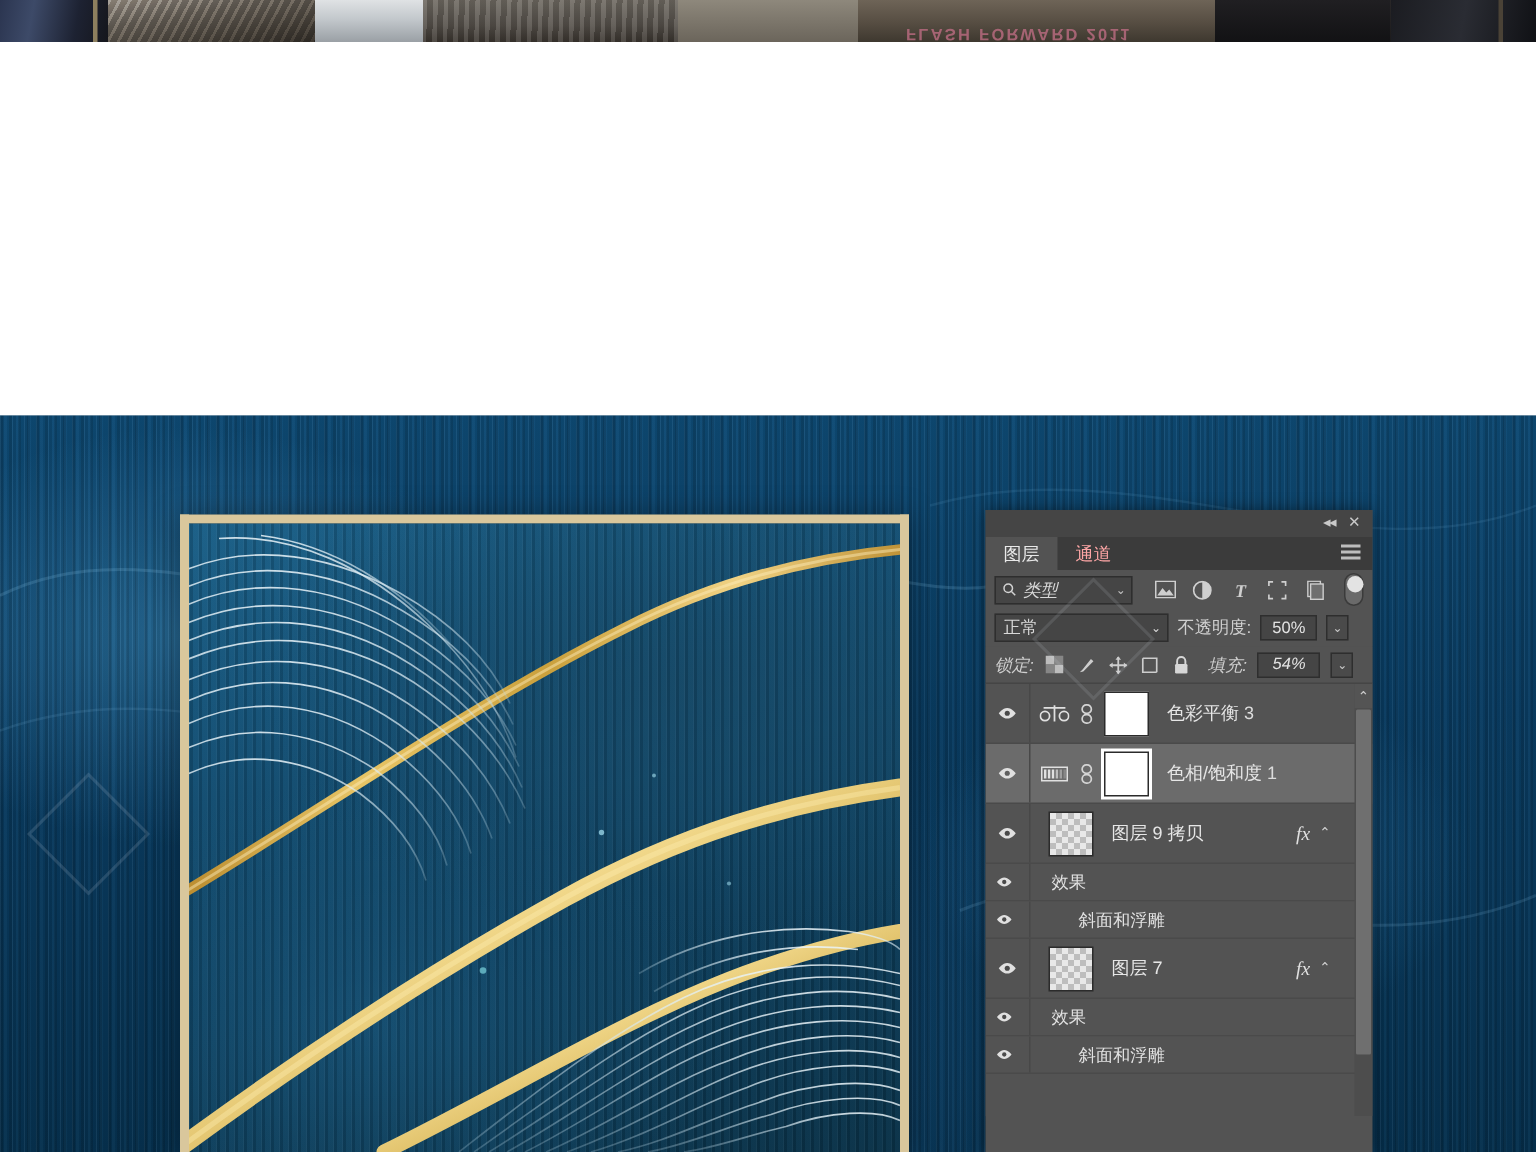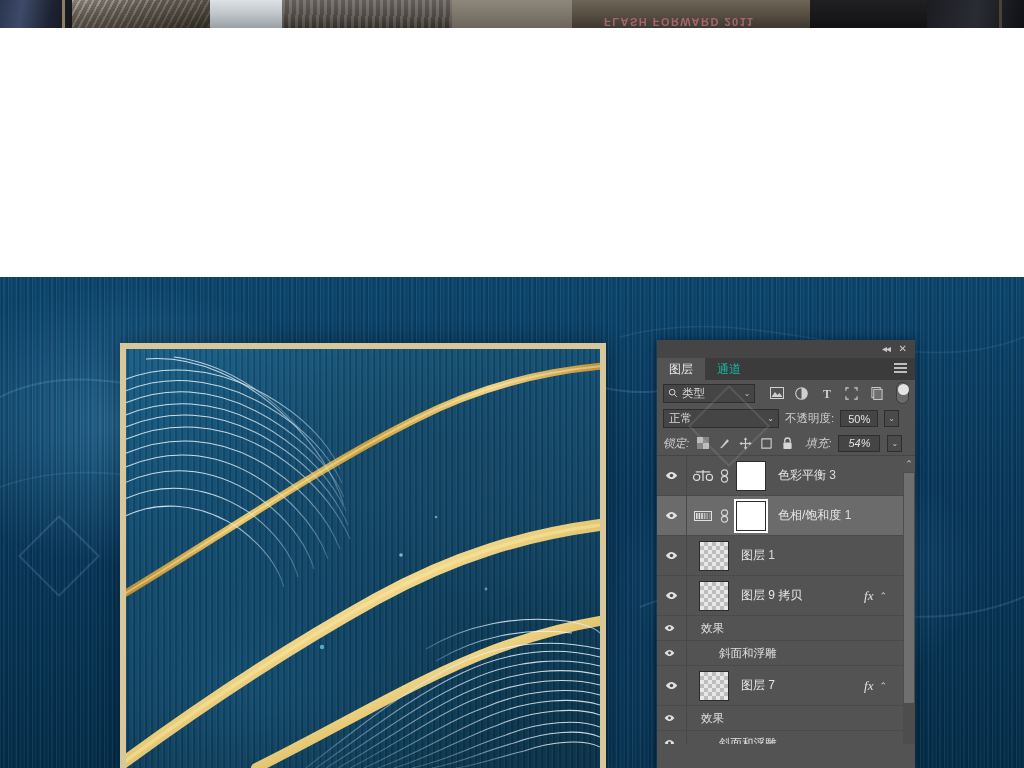--- a/index.html
+++ b/index.html
@@ -76,26 +76,26 @@
   
   .ps-panel { position:absolute; left:657px; top:63px; width:258px; height:428px;
     background:#535353; color:#d6d6d6; font-size:11.5px;
     font-family:"Liberation Sans","DejaVu Sans",sans-serif;
     box-shadow:0 0 10px rgba(0,0,0,.45); overflow:hidden; }
   .pnl-topbar { height:18px; background:#454545; position:relative; }
   .pnl-topbar .tb-ic { position:absolute; top:3px; color:#c9c9c9; font-size:10px; line-height:12px; }
   .tb-collapse { right:25px; letter-spacing:-1px; }
   .tb-close { right:8px; font-size:11px; }
   .pnl-tabs { height:22px; background:#3b3b3b; display:flex; align-items:stretch; position:relative; }
-  .pnl-tab { padding:0 12px; display:flex; align-items:center; font-size:12px; color:#14b8a6; }
+  .pnl-tab { padding:0 12px; display:flex; align-items:center; font-size:12px; color:#fca5a5; }
   .pnl-tab.active { background:#535353; color:#e9e9e9; }
   .pnl-menu { position:absolute; right:8px; top:5px; width:13px; height:11px; }
   .pnl-menu span { display:block; height:1.5px; background:#bdbdbd; margin-bottom:2.5px; }
 
-  .pnl-filter { height:26px; background:#535353; display:flex; align-items:center; padding:0 6px; gap:4px; }
+  .pnl-filter { height:26px; background:#535353; display:flex; align-items:center; padding:0 6px; gap:4px;font-style:italic; }
   .filt-sel { width:96px; height:19px; background:#454545; border:1px solid #2e2e2e;
     display:flex; align-items:center; gap:4px; padding:0 4px; color:#d8d8d8; font-size:11.5px; position:relative; }
   .filt-sel .chev { position:absolute; right:4px; font-size:8px; color:#c0c0c0; }
   .filt-icons { display:flex; align-items:center; gap:10px; margin-left:10px; color:#cfcfcf; }
   .fi { width:15px; height:15px; display:flex; align-items:center; justify-content:center; }
   .toggle-pill { width:13px; height:22px; border-radius:7px; background:#6a6a6a;
     position:relative; margin-left:8px; border:1px solid #3b3b3b; }
   .toggle-pill i { position:absolute; top:1px; left:1px; width:11px; height:11px;
     border-radius:50%; background:#e3e3e3; }
 
@@ -428,33 +428,20 @@
                 <rect x="1.5" y="8.5" width="7" height="6.5" rx="3.2" stroke="#d4d4d4" stroke-width="1.3" fill="none"></rect>
               </svg>
           </div>
           <div class="thumb white sel-mark"></div>
           <div class="lname">
             <span>色相/饱和度</span>
             <span class="num">1</span>
           </div>
         </div>
 
-        <div class="layer-row">
-          <div class="eye-cell">
-            <svg class="eye" width="15" height="10" viewBox="0 0 16 10">
-                <path d="M8,0.6 C12,0.6 15,5 15,5 C15,5 12,9.4 8,9.4 C4,9.4 1,5 1,5 C1,5 4,0.6 8,0.6 Z" fill="#e0e0e0"></path>
-                <circle cx="8" cy="5" r="2.1" fill="#4a4a4a"></circle>
-              </svg>
-          </div>
-          <div class="thumb checker" style="margin-left:12px;"></div>
-          <div class="lname">
-            <span>图层</span>
-            <span class="num">1</span>
-          </div>
-        </div>
 
         <div class="layer-row">
           <div class="eye-cell">
             <svg class="eye" width="15" height="10" viewBox="0 0 16 10">
                 <path d="M8,0.6 C12,0.6 15,5 15,5 C15,5 12,9.4 8,9.4 C4,9.4 1,5 1,5 C1,5 4,0.6 8,0.6 Z" fill="#e0e0e0"></path>
                 <circle cx="8" cy="5" r="2.1" fill="#4a4a4a"></circle>
               </svg>
           </div>
           <div class="thumb checker" style="margin-left:12px;"></div>
           <div class="lname">图层 9 拷贝</div>

